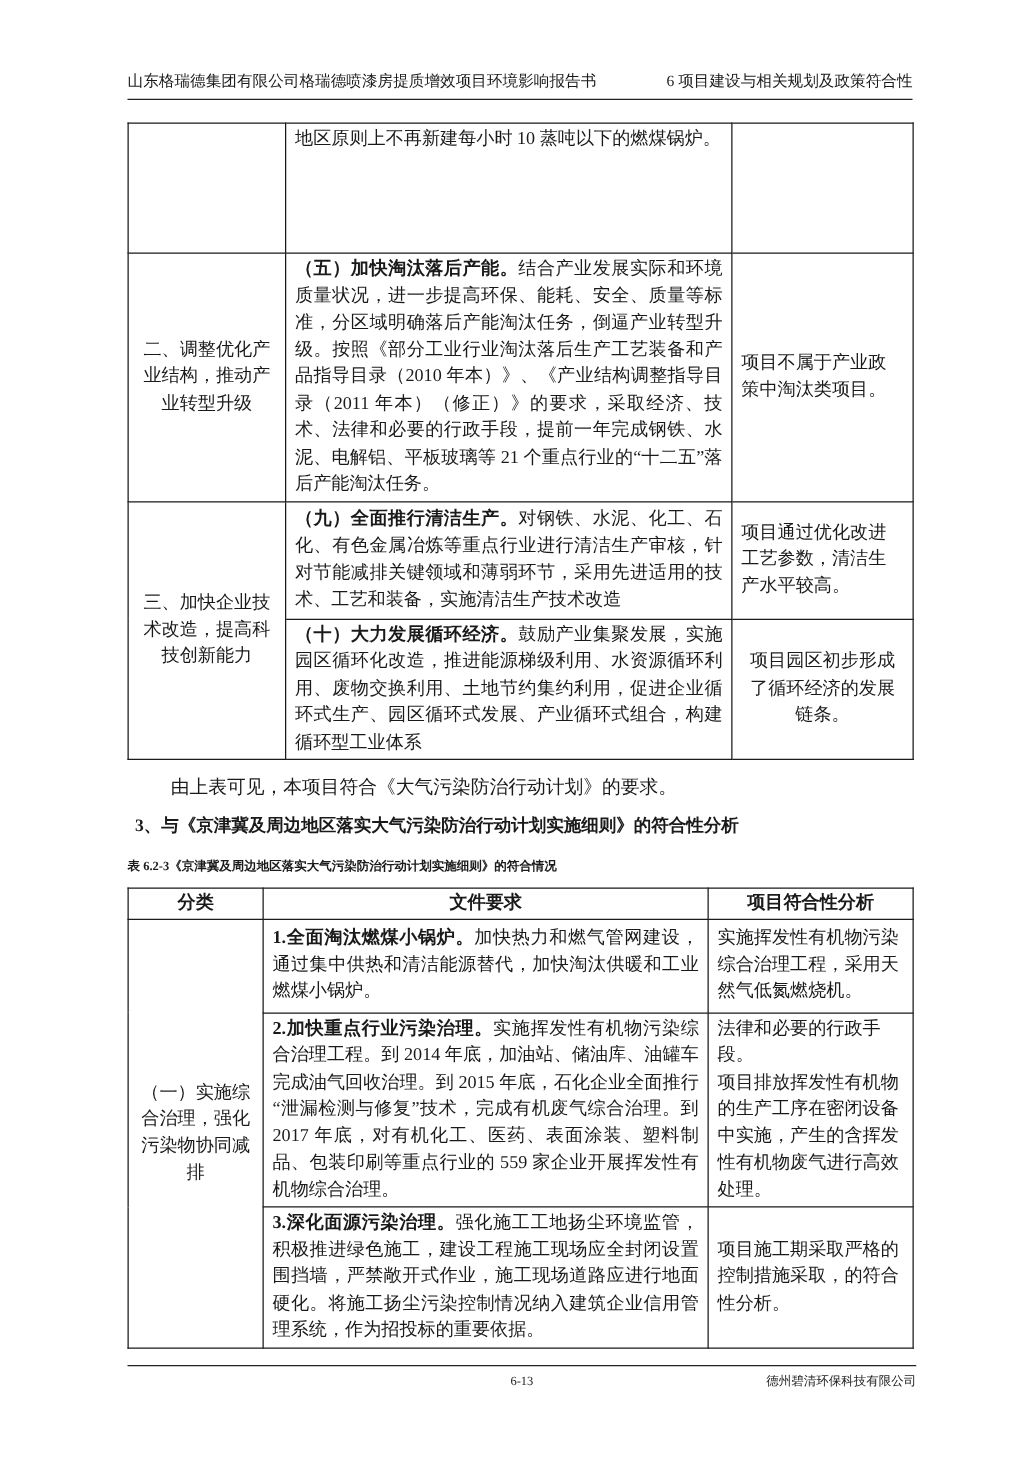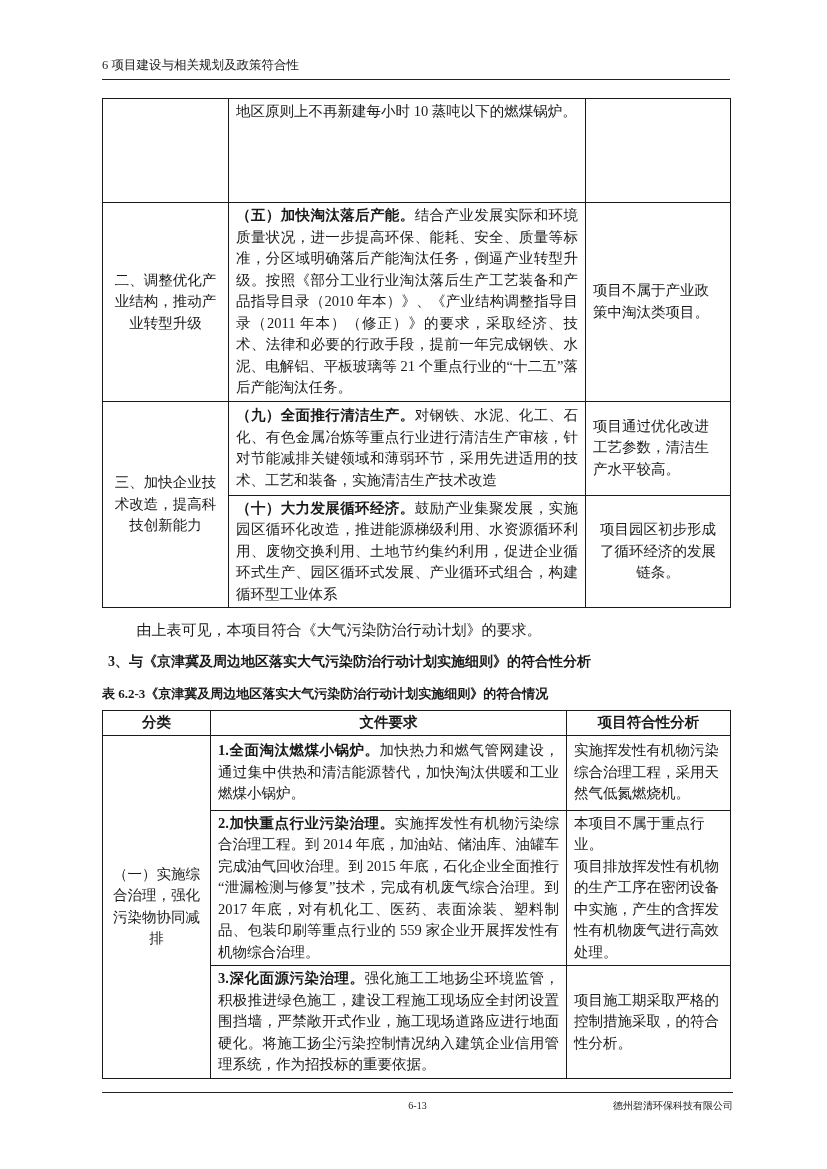--- a/index.html
+++ b/index.html
@@ -52,21 +52,21 @@
     font-size:15px;line-height:22px;
     text-indent:2.3em;
   }
   .sec-heading{
     margin:9px 0 0 6px;
     font-size:14px;line-height:24px;
     font-weight:bold;
   }
   .tbl-title{
     margin:9px 0 5px 0;
-    font-size:13px;line-height:22px;
+    font-size:10px;line-height:22px;
     font-weight:bold;
   }
   .t1{margin-top:18px;}
   
   .page-footer{
     position:absolute;left:102px;top:1092px;width:631px;
     border-top:1px solid #222;
     font-size:10px;line-height:17px;
     padding-top:4px;
   }
@@ -77,20 +77,21 @@
     position:absolute;right:0;top:4px;white-space:nowrap;
   }
 </style>
 </head>
 <body>
 
 <div class="page">
   <div class="content">
 
     <div class="page-header">
+      <span class="hdr-left">山东格瑞德集团有限公司格瑞德喷漆房提质增效项目环境影响报告书</span>
       <span class="hdr-right">6 项目建设与相关规划及政策符合性</span>
     </div>
 
     <table class="doc-table t1">
       <colgroup>
           <col style="width:126px">
           <col style="width:357px">
           <col style="width:145px">
         </colgroup>
       <tbody>
@@ -135,21 +136,21 @@
           <th>项目符合性分析</th>
         </tr>
         <tr style="height:75px">
           <td class="cat" rowspan="3">（一）实施综合治理，强化污染物协同减排</td>
           <td class="req"><span class="lead">1.全面淘汰燃煤小锅炉。</span><span>加快热力和燃气管网建设，通过集中供热和清洁能源替代，加快淘汰供暖和工业燃煤小锅炉。</span></td>
           <td class="ana">实施挥发性有机物污染综合治理工程，采用天然气低氮燃烧机。</td>
         </tr>
         <tr style="height:152px">
           <td class="req"><span class="lead">2.加快重点行业污染治理。</span><span>实施挥发性有机物污染综合治理工程。到 2014 年底，加油站、储油库、油罐车完成油气回收治理。到 2015 年底，石化企业全面推行“泄漏检测与修复”技术，完成有机废气综合治理。到 2017 年底，对有机化工、医药、表面涂装、塑料制品、包装印刷等重点行业的 559 家企业开展挥发性有机物综合治理。</span></td>
           <td class="ana" style="vertical-align:top;">
-            <p>本项目不属于重点行业。</p>
+            <p>法律和必要的行政手段。</p>
             <p>项目排放挥发性有机物的生产工序在密闭设备中实施，产生的含挥发性有机物废气进行高效处理。</p>
           </td>
         </tr>
         <tr style="height:98px">
           <td class="req"><span class="lead">3.深化面源污染治理。</span><span>强化施工工地扬尘环境监管，积极推进绿色施工，建设工程施工现场应全封闭设置围挡墙，严禁敞开式作业，施工现场道路应进行地面硬化。将施工扬尘污染控制情况纳入建筑企业信用管理系统，作为招投标的重要依据。</span></td>
           <td class="ana">项目施工期采取严格的控制措施采取，的符合性分析。</td>
         </tr>
       </tbody>
     </table>
 

